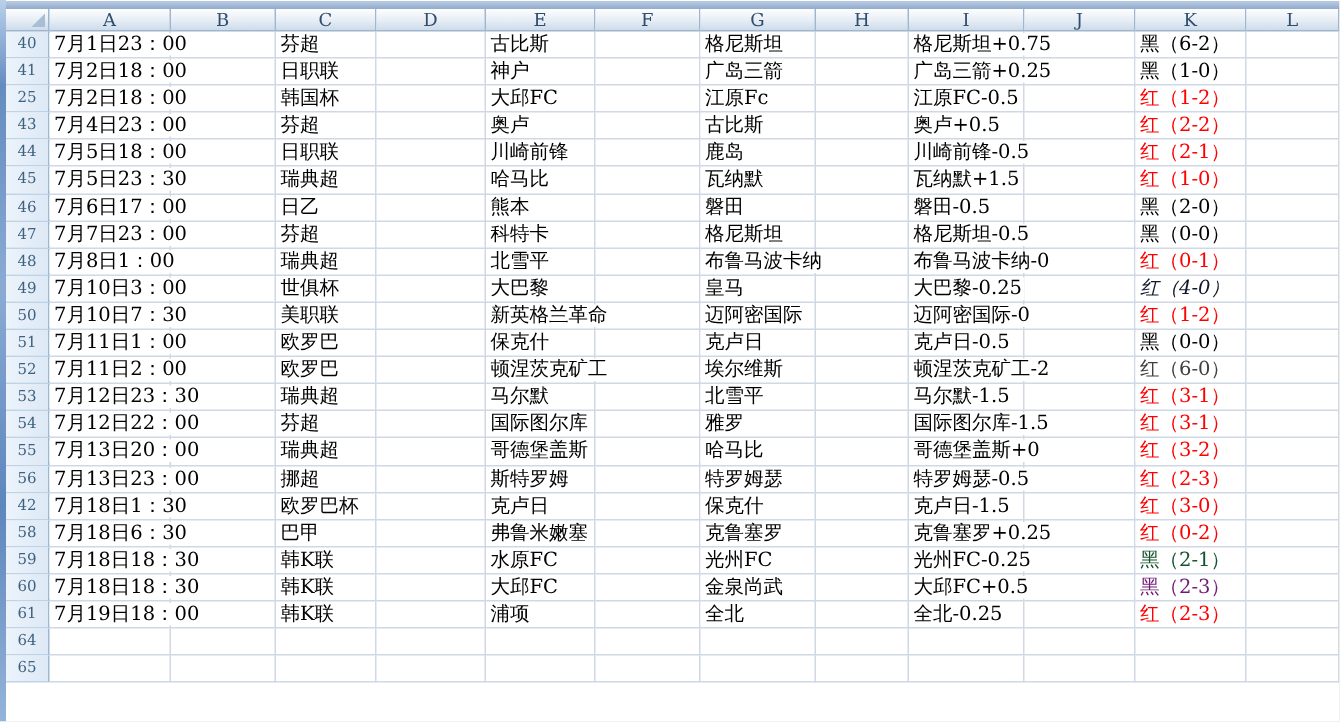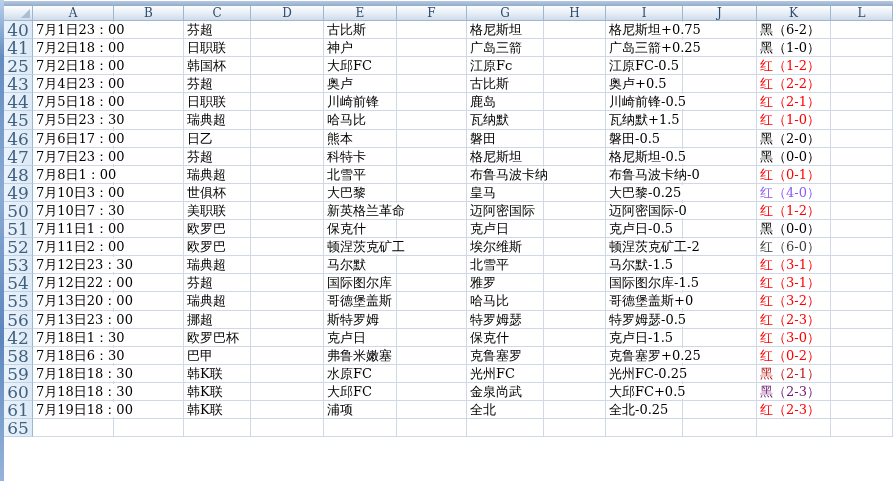--- a/index.html
+++ b/index.html
@@ -31,21 +31,21 @@
   }
   .corner .tri{
     position:absolute;right:2px;bottom:2px;width:0;height:0;
     border-left:9px solid transparent;border-bottom:9px solid #a7bed4;
   }
   .row{display:flex;height:18.1px;flex:none;}
   .rn{
     width:29px;flex:none;box-sizing:border-box;
     background:linear-gradient(to right,#ecf3fb,#dde9f6);
     border-right:1px solid #9eb6ce;border-bottom:1px solid #bed3e5;
-    color:#3e617f;font-size:17px;text-align:center;line-height:18px;
+    color:#3e617f;font-size:10px;text-align:center;line-height:18px;
     overflow:hidden;
   }
   .cell{
     box-sizing:border-box;flex:none;
     border-right:1px solid #d0d7e5;border-bottom:1px solid #d0d7e5;
     font-size:13px;line-height:17px;white-space:nowrap;overflow:visible;
     color:#000;
   }
   .cell .txt{
     position:relative;z-index:2;background:#ffffff;
@@ -222,21 +222,21 @@
           <div class="cell col-A"><span class="txt">7月10日3：00</span></div>
           <div class="cell col-B"></div>
           <div class="cell col-C"><span class="txt">世俱杯</span></div>
           <div class="cell col-D"></div>
           <div class="cell col-E"><span class="txt">大巴黎</span></div>
           <div class="cell col-F"></div>
           <div class="cell col-G"><span class="txt">皇马</span></div>
           <div class="cell col-H"></div>
           <div class="cell col-I"><span class="txt">大巴黎-0.25</span></div>
           <div class="cell col-J"></div>
-          <div class="cell col-K"><span class="txt" style="color: #8b5cf6;">红（4-0）</span></div>
+          <div class="cell col-K"><span class="txt" style="color: #0f172a; font-style: italic;">红（4-0）</span></div>
           <div class="cell col-L"></div>
         </div>
         <div class="row">
           <div class="rn">50</div>
           <div class="cell col-A"><span class="txt">7月10日7：30</span></div>
           <div class="cell col-B"></div>
           <div class="cell col-C"><span class="txt">美职联</span></div>
           <div class="cell col-D"></div>
           <div class="cell col-E"><span class="txt">新英格兰革命</span></div>
           <div class="cell col-F"></div>
@@ -372,21 +372,21 @@
           <div class="cell col-A"><span class="txt">7月18日18：30</span></div>
           <div class="cell col-B"></div>
           <div class="cell col-C"><span class="txt">韩K联</span></div>
           <div class="cell col-D"></div>
           <div class="cell col-E"><span class="txt">水原FC</span></div>
           <div class="cell col-F"></div>
           <div class="cell col-G"><span class="txt">光州FC</span></div>
           <div class="cell col-H"></div>
           <div class="cell col-I"><span class="txt">光州FC-0.25</span></div>
           <div class="cell col-J"></div>
-          <div class="cell col-K"><span class="txt" style="color: #b91c1c;">黑（2-1）</span></div>
+          <div class="cell col-K"><span class="txt" style="color: #14532d;">黑（2-1）</span></div>
           <div class="cell col-L"></div>
         </div>
         <div class="row">
           <div class="rn">60</div>
           <div class="cell col-A"><span class="txt">7月18日18：30</span></div>
           <div class="cell col-B"></div>
           <div class="cell col-C"><span class="txt">韩K联</span></div>
           <div class="cell col-D"></div>
           <div class="cell col-E"><span class="txt">大邱FC</span></div>
           <div class="cell col-F"></div>
@@ -403,20 +403,35 @@
           <div class="cell col-B"></div>
           <div class="cell col-C"><span class="txt">韩K联</span></div>
           <div class="cell col-D"></div>
           <div class="cell col-E"><span class="txt">浦项</span></div>
           <div class="cell col-F"></div>
           <div class="cell col-G"><span class="txt">全北</span></div>
           <div class="cell col-H"></div>
           <div class="cell col-I"><span class="txt">全北-0.25</span></div>
           <div class="cell col-J"></div>
           <div class="cell col-K"><span class="txt" style="color: rgb(255, 0, 0);">红（2-3）</span></div>
+          <div class="cell col-L"></div>
+        </div>
+        <div class="row">
+          <div class="rn">64</div>
+          <div class="cell col-A"></div>
+          <div class="cell col-B"></div>
+          <div class="cell col-C"></div>
+          <div class="cell col-D"></div>
+          <div class="cell col-E"></div>
+          <div class="cell col-F"></div>
+          <div class="cell col-G"></div>
+          <div class="cell col-H"></div>
+          <div class="cell col-I"></div>
+          <div class="cell col-J"></div>
+          <div class="cell col-K"></div>
           <div class="cell col-L"></div>
         </div>
         <div class="row">
           <div class="rn">65</div>
           <div class="cell col-A"></div>
           <div class="cell col-B"></div>
           <div class="cell col-C"></div>
           <div class="cell col-D"></div>
           <div class="cell col-E"></div>
           <div class="cell col-F"></div>

